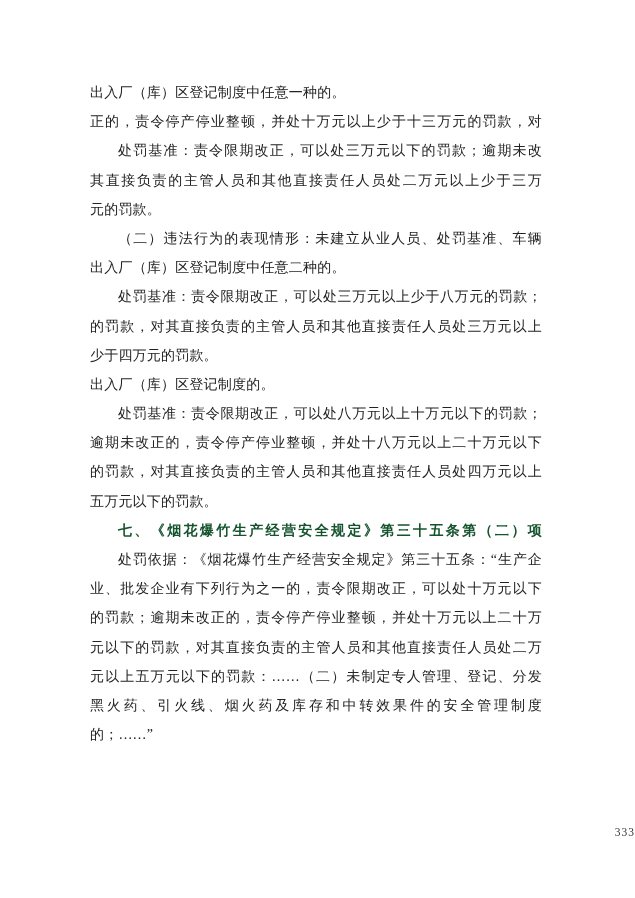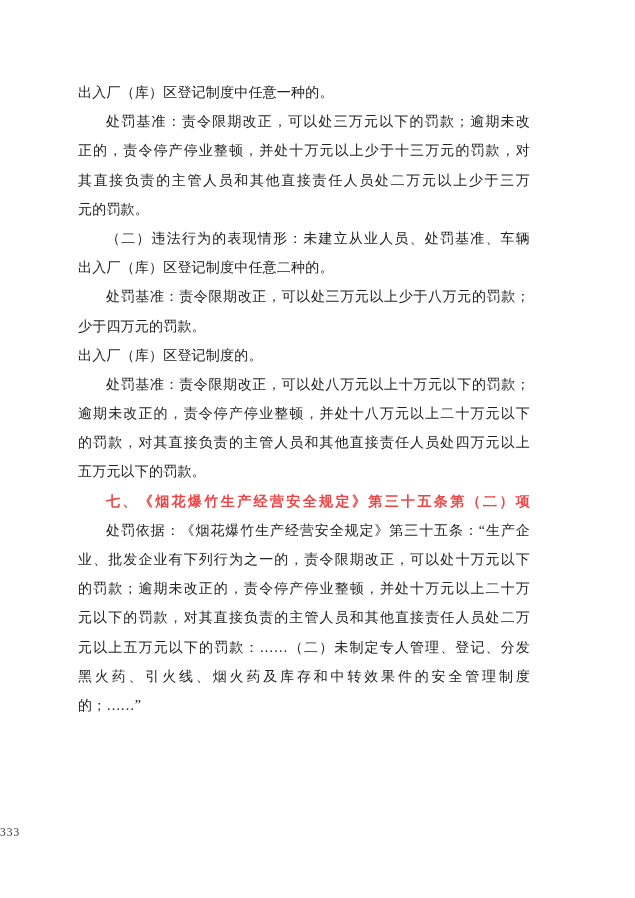--- a/index.html
+++ b/index.html
@@ -12,21 +12,21 @@
     width: 635px;
     height: 898px;
     background: #ffffff;
     overflow: hidden;
     font-family: "Liberation Serif", "DejaVu Serif", serif;
     color: #222222;
   }
   .doc-body {
     position: absolute;
     top: 78px;
-    left: 78px;
+    left: 90px;
     width: 452px;
     font-family: Liberation Serif, serif;
   }
   .paragraph {
     margin: 0;
     padding: 0;
   }
   .line {
     font-size: 14px;
     line-height: 29.2px;
@@ -37,56 +37,57 @@
     letter-spacing: 0.2px;
   }
   .line.no-stretch {
     text-align-last: left;
   }
   .line.indent {
     text-indent: 2em;
   }
   .paragraph.heading .line {
     font-weight: bold;
-    color: #ef4444;
+    color: #14532d;
   }
   .page-footer {
     position: absolute;
     top: 822px;
     left: 0;
     width: 100%;
-    text-align: left;
+    text-align: right;
   }
   .page-number {
     font-size: 11.5px;
     line-height: 16px;
     color: #333333;
     letter-spacing: 1px;
   }
 </style>
 </head>
 <body>
 
 <div class="page">
   <div class="doc-body">
       <div class="paragraph continuation">
         <div class="line no-stretch">出入厂（库）区登记制度中任意一种的。</div>
       </div>
       <div class="paragraph body">
+        <div class="line">正的，责令停产停业整顿，并处十万元以上少于十三万元的罚款，对</div>
         <div class="line indent">处罚基准：责令限期改正，可以处三万元以下的罚款；逾期未改</div>
-        <div class="line">正的，责令停产停业整顿，并处十万元以上少于十三万元的罚款，对</div>
         <div class="line">其直接负责的主管人员和其他直接责任人员处二万元以上少于三万</div>
         <div class="line no-stretch">元的罚款。</div>
       </div>
       <div class="paragraph body">
         <div class="line indent">（二）违法行为的表现情形：未建立从业人员、处罚基准、车辆</div>
         <div class="line no-stretch">出入厂（库）区登记制度中任意二种的。</div>
       </div>
       <div class="paragraph body">
         <div class="line indent">处罚基准：责令限期改正，可以处三万元以上少于八万元的罚款；</div>
+        <div class="line">的罚款，对其直接负责的主管人员和其他直接责任人员处三万元以上</div>
         <div class="line no-stretch">少于四万元的罚款。</div>
       </div>
       <div class="paragraph body">
         <div class="line no-stretch">出入厂（库）区登记制度的。</div>
       </div>
       <div class="paragraph body">
         <div class="line indent">处罚基准：责令限期改正，可以处八万元以上十万元以下的罚款；</div>
         <div class="line">逾期未改正的，责令停产停业整顿，并处十八万元以上二十万元以下</div>
         <div class="line">的罚款，对其直接负责的主管人员和其他直接责任人员处四万元以上</div>
         <div class="line no-stretch">五万元以下的罚款。</div>

